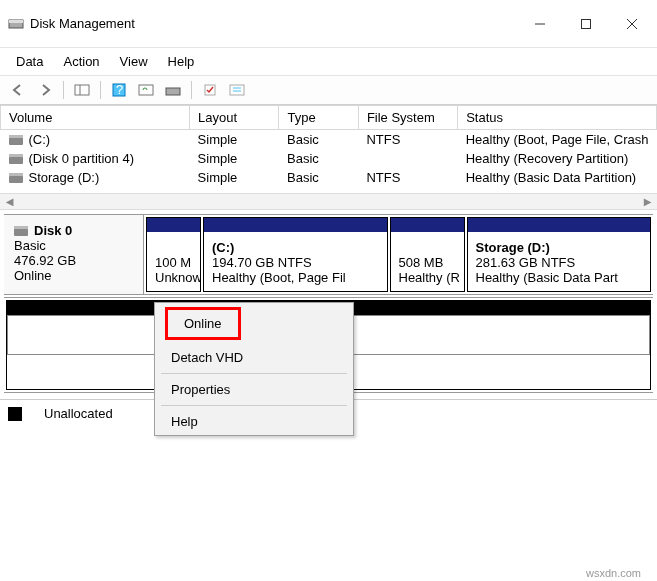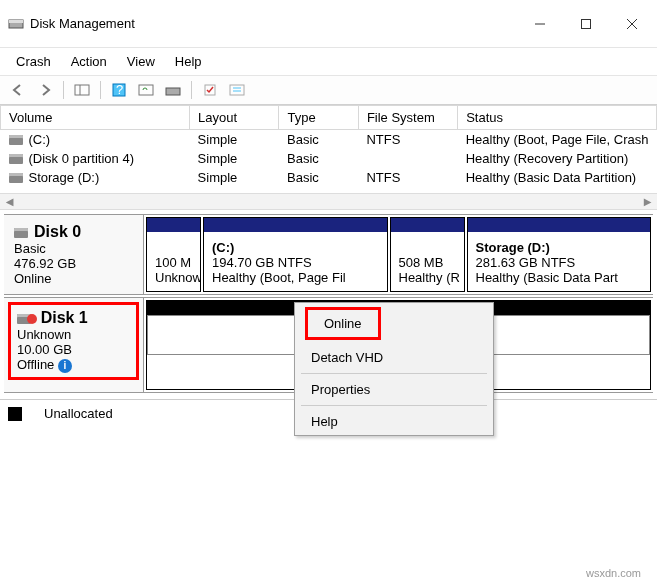--- a/index.html
+++ b/index.html
@@ -16,21 +16,21 @@
 .tsep { width: 1px; height: 18px; background: #ccc; margin: 0 3px; }
 .table { width: 100%; border-collapse: collapse; }
 .table th { text-align: left; font-weight: normal; font-size: 13px; background: #fff; border: 1px solid #d8d8d8; padding: 4px 8px; }
 .table td { padding: 2px 8px; font-size: 13px; white-space: nowrap; }
 .vol-icon { display:inline-block; width:14px; height:10px; background:#888; border-radius:1px; margin-right:6px; position:relative; top:1px; box-shadow: inset 0 3px 0 #bbb; }
 .hscroll { display:flex; justify-content:space-between; border-top:1px solid #ddd; border-bottom:1px solid #ddd; background:#f3f3f3; height:17px; align-items:center; padding:0 2px; margin-top:6px;}
 .harrow { width:15px; text-align:center; color:#888; font-size:10px; }
 .disks { padding: 4px; }
 .diskrow { display:flex; margin-bottom:2px; border-top:1px solid #999; border-bottom:1px solid #999; position:relative; }
 .dheader { width:140px; background:#f8f8f8; border-right:1px solid #999; padding:8px 10px; font-size:13px; }
-.dheader b { font-size:16px; }
+.dheader b { font-size:13px; }
 .dparts { flex:1; display:flex; gap:2px; padding:2px; }
 .part { border:1px solid #000; padding:6px 8px; background:#fff; overflow:hidden; font-size:12px; white-space:nowrap; position:relative; }
 .part .stripe { position:absolute; top:0; left:0; right:0; height:14px; background:#1a237e; }
 .part .ptxt { position:relative; margin-top:16px; }
 .part b { font-size:13px; }
 .disk1-left { border:3px solid red; padding:4px 6px; }
 .disk1-parts { flex:1; display:flex; padding:2px; }
 .d1part { border:1px solid #000; flex:1; background:#fff; position:relative; }
 .d1part .stripe { height:14px; background:#000; }
 .d1cap { height:40px; background:#fff; border:1px solid #888; }
@@ -69,21 +69,21 @@
     <div class="winbtn">
         <svg width="10" height="10">
           <line x1="0" y1="0" x2="10" y2="10" stroke="#333"></line>
           <line x1="10" y1="0" x2="0" y2="10" stroke="#333"></line>
         </svg>
       </div>
   </div>
 </div>
 
 <div class="menubar">
-  <div>Crash</div>
+  <div>Data</div>
   <div>Action</div>
   <div>View</div>
   <div>Help</div>
 </div>
 
 <div class="toolbar">
   <div class="tbtn">
       <svg width="14" height="14">
         <path d="M9 2 L3 7 L9 12" fill="none" stroke="#777" stroke-width="2"></path>
       </svg>
@@ -197,30 +197,20 @@
         <div class="ptxt"><b></b><br><span>508 MB</span><br><span>Healthy (R</span></div>
       </div>
       <div class="part" style="flex:2">
         <div class="stripe"></div>
         <div class="ptxt"><b>Storage  (D:)</b><br><span>281.63 GB NTFS</span><br><span>Healthy (Basic Data Part</span></div>
       </div>
     </div>
   </div>
 
   <div class="diskrow" style="min-height:96px">
-    <div class="dheader" style="padding:4px">
-      <div class="disk1-left">
-        <span style="position:relative"><span class="vol-icon"></span><span class="err-overlay"></span></span>
-        <b>Disk 1</b><br>
-        <span>Unknown</span><br>
-        <span>10.00 GB</span><br>
-        <span>Offline</span>
-        <span class="info-icon">i</span>
-      </div>
-    </div>
     <div class="disk1-parts" style="position:relative">
       <div class="d1part">
         <div class="stripe"></div>
         <div class="d1cap"></div>
       </div>
 
       <div class="ctxmenu">
         <div class="redbox">
           <span>Online</span>
         </div>

